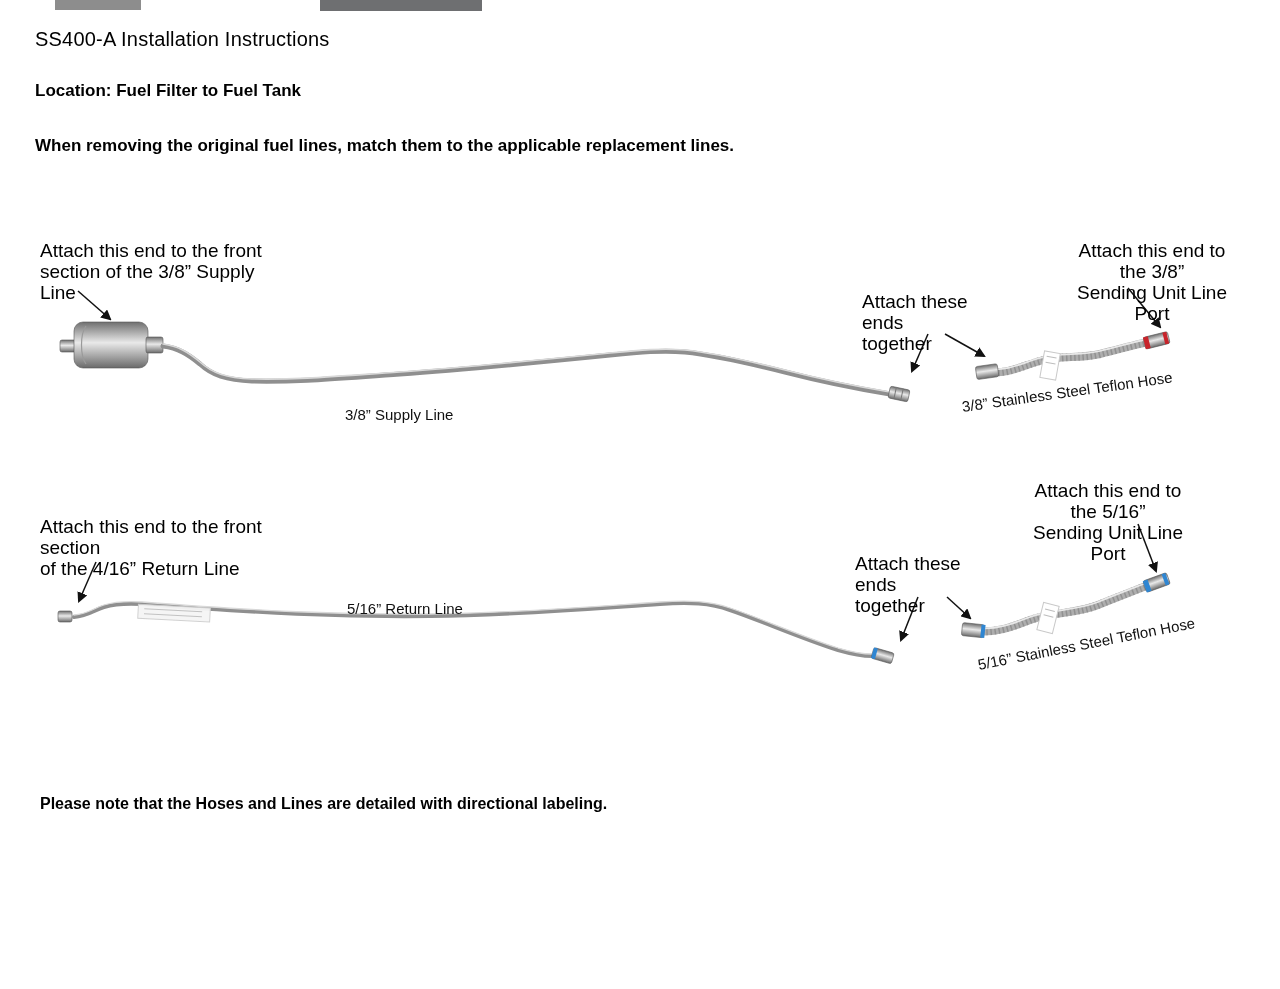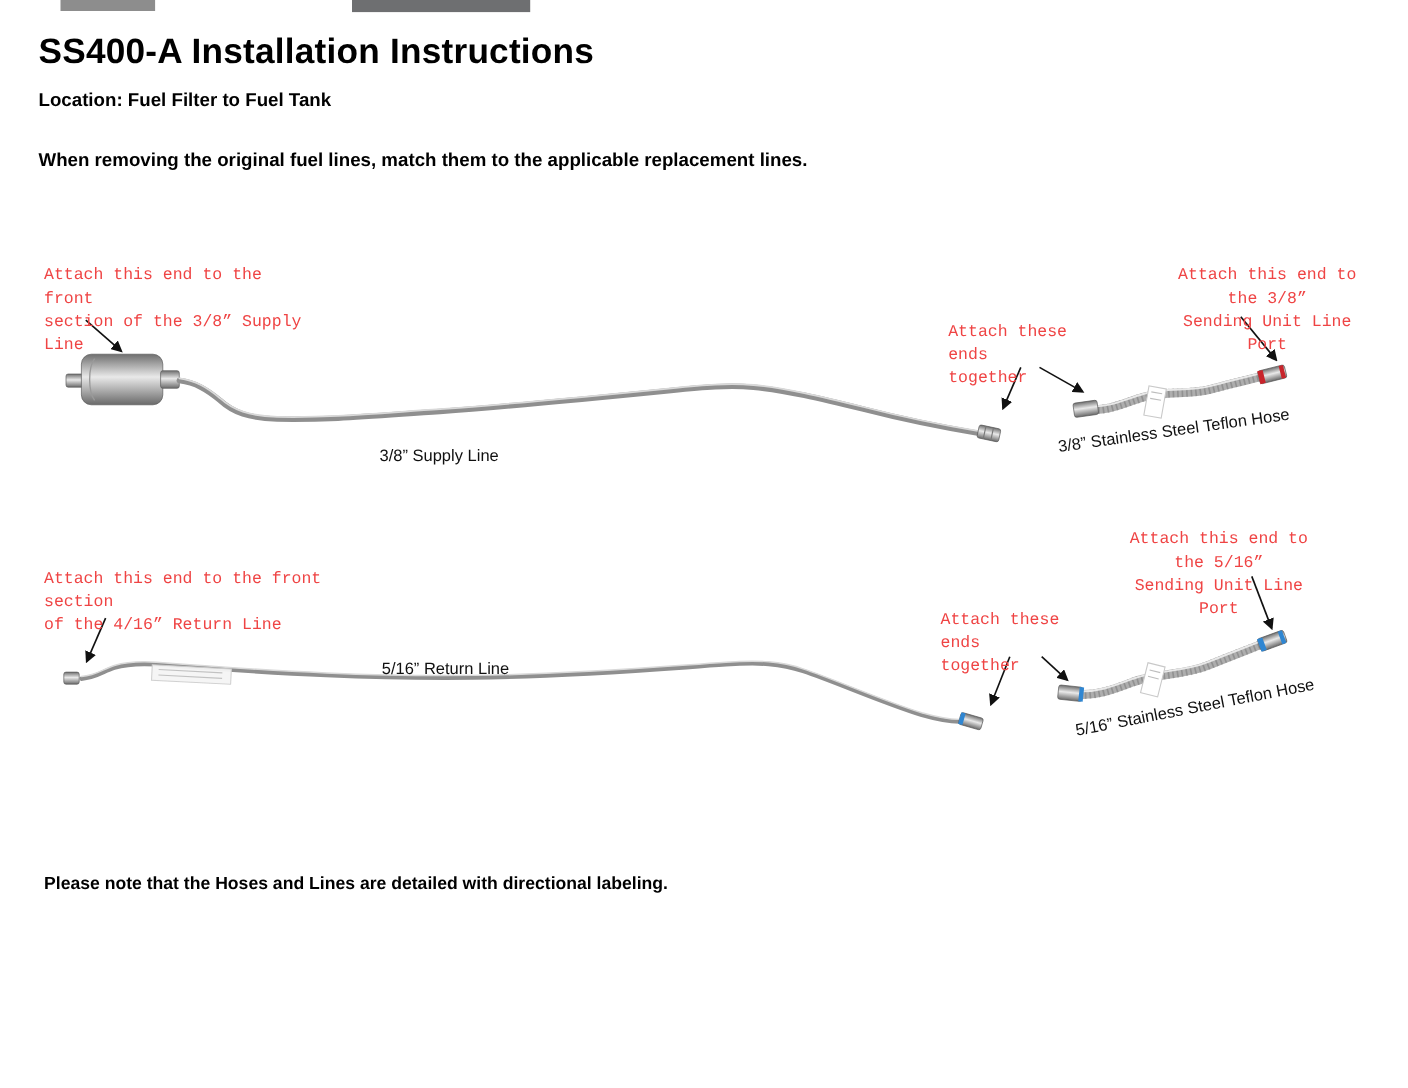--- a/index.html
+++ b/index.html
@@ -6,28 +6,27 @@
   .page {
     position:relative; width:1280px; height:989px; background:#ffffff;
     font-family:"Liberation Sans", sans-serif; color:#000; overflow:hidden;
   }
   .artwork { position:absolute; left:0; top:0; }
   .redact { position:absolute; top:0; }
   .redact.r1 { left:55px; width:86px; height:10px; background:#8d8d8d; }
   .redact.r2 { left:320px; width:162px; height:11px; background:#6e6f71; }
   .title {
     position:absolute; left:35px; top:28px; margin:0;
-    font-size:32px; font-weight:700; letter-spacing:0.2px;
+    font-size:20px; font-weight:400; letter-spacing:0.2px;
   }
   .subtitle { position:absolute; left:35px; top:81px; font-size:17px; font-weight:700; }
   .intro { position:absolute; left:35px; top:136px; font-size:17px; font-weight:700; }
   .callout {
-    position:absolute; font-size:15px; line-height:21px; color:#ef4444;
+    position:absolute; font-size:19px; line-height:21px; color:#000000;
     white-space:pre-line;
-    font-family:Liberation Mono, monospace;
   }
   .center { text-align:center; }
   .linelabel { position:absolute; font-size:15px; color:#101010; }
   .rot1 { transform:rotate(-8deg); transform-origin:left center; }
   .rot2 { transform:rotate(-11deg); transform-origin:left center; }
   .footer { position:absolute; left:40px; font-size:16px; font-weight:700; line-height:24px; }
   .tube-base { fill:none; stroke:#8f8f8f; stroke-width:5; stroke-linecap:round; }
   .tube-hi   { fill:none; stroke:#d9d9d9; stroke-width:1.6; stroke-linecap:round; }
   .hose-base { fill:none; stroke:#aeaeae; stroke-width:8; stroke-linecap:round; }
   .hose-braid{ fill:none; stroke:#6f6f6f; stroke-width:8; stroke-linecap:butt;

